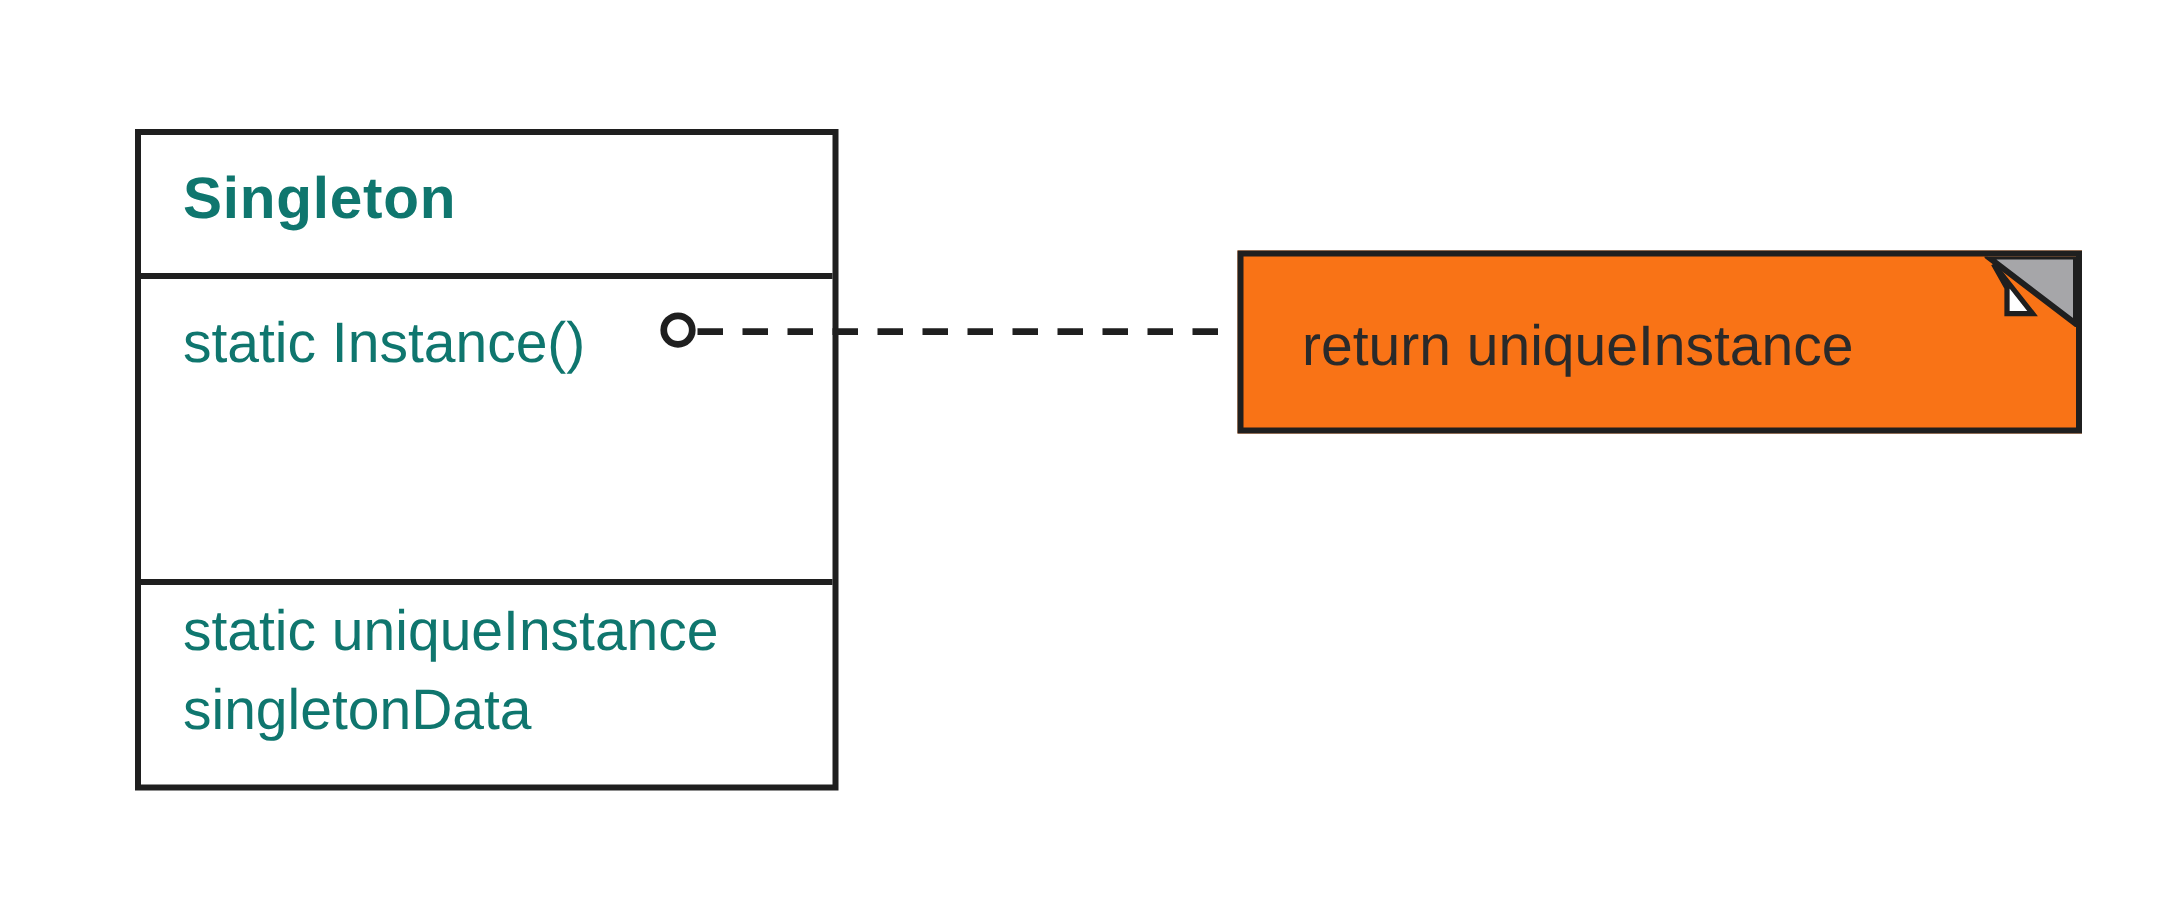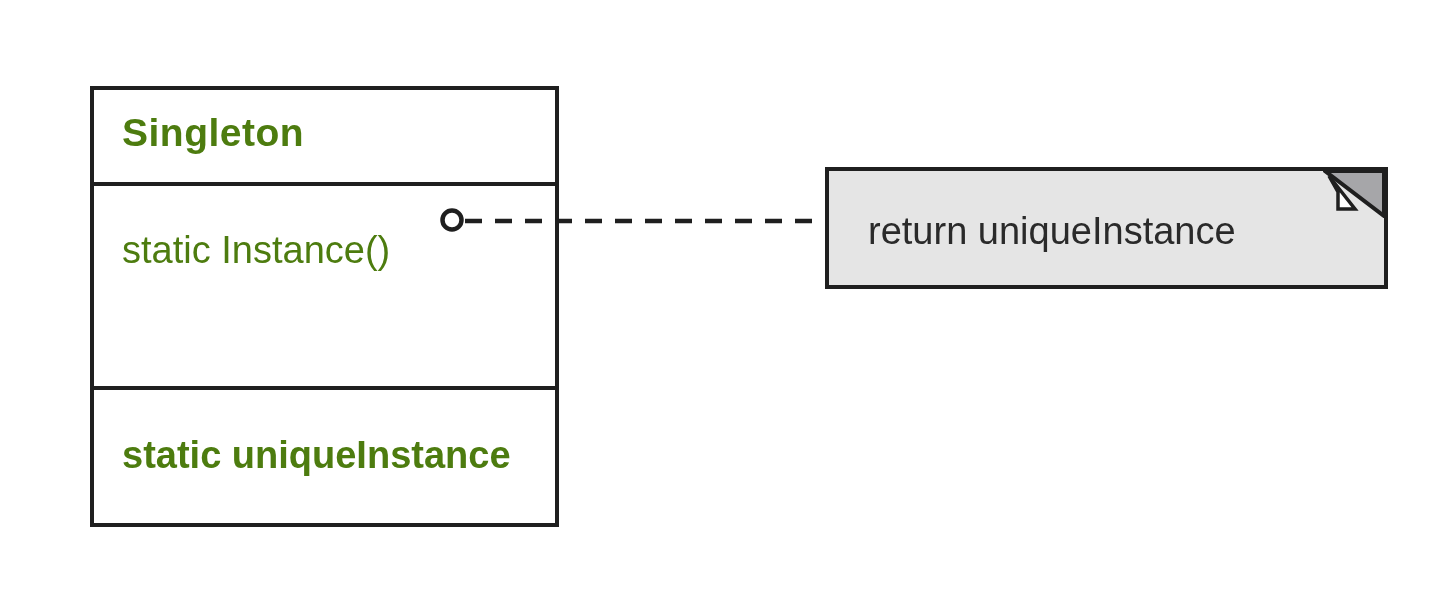--- a/index.html
+++ b/index.html
@@ -25,67 +25,66 @@
     height: 441px;
     box-sizing: border-box;
     border: 4px solid #1f1f1f;
     background: #ffffff;
     display: flex;
     flex-direction: column;
   }
   .compartment {
     box-sizing: border-box;
     padding-left: 28px;
-    color: #4d7c0f;
+    color: #0f766e;
   }
   .compartment.title {
     height: 92px;
     padding-top: 16px;
     font-weight: bold;
     font-size: 39px;
     line-height: 53px;
     letter-spacing: 0.5px;
   }
   .compartment.operations {
     height: 204px;
     border-top: 4px solid #1f1f1f;
     padding-top: 17px;
     font-size: 38px;
     line-height: 53px;
   }
   .compartment.attributes {
     flex: 1;
     border-top: 4px solid #1f1f1f;
-    padding-top: 18px;
+    padding-top: 5px;
     font-size: 38px;
     line-height: 53px;
-    font-weight: bold;
   }
-  .member-line { white-space: nowrap; margin-top: 21px; }
+  .member-line { white-space: nowrap; }
 
   
   .connector-svg {
     position: absolute;
     left: 0;
     top: 0;
     width: 1443px;
     height: 607px;
     pointer-events: none;
   }
 
   
   .note-box {
     position: absolute;
     left: 825px;
     top: 167px;
     width: 563px;
     height: 122px;
     box-sizing: border-box;
     border: 4px solid #1f1f1f;
-    background: #e5e5e5;
+    background: #f97316;
     display: flex;
     align-items: center;
     padding-left: 39px;
     padding-top: 6px;
     font-size: 38px;
     color: #2a2a2a;
     white-space: nowrap;
   }
   .note-fold {
     position: absolute;
@@ -102,20 +101,21 @@
 
   <div class="class-box">
     <div class="compartment title">
       <span>Singleton</span>
     </div>
     <div class="compartment operations">
       <div class="member-line">static Instance()</div>
     </div>
     <div class="compartment attributes">
       <div class="member-line">static uniqueInstance</div>
+      <div class="member-line">singletonData</div>
     </div>
   </div>
 
   <svg class="connector-svg" viewBox="0 0 1443 607" xmlns="http://www.w3.org/2000/svg">
     <line x1="465" y1="221" x2="825" y2="221" stroke="#1f1f1f" stroke-width="4.5" stroke-dasharray="17 13"></line>
     <circle cx="452" cy="220" r="9.5" fill="#ffffff" stroke="#1f1f1f" stroke-width="4.5"></circle>
   </svg>
 
   <div class="note-box">
     <span>return uniqueInstance</span>

